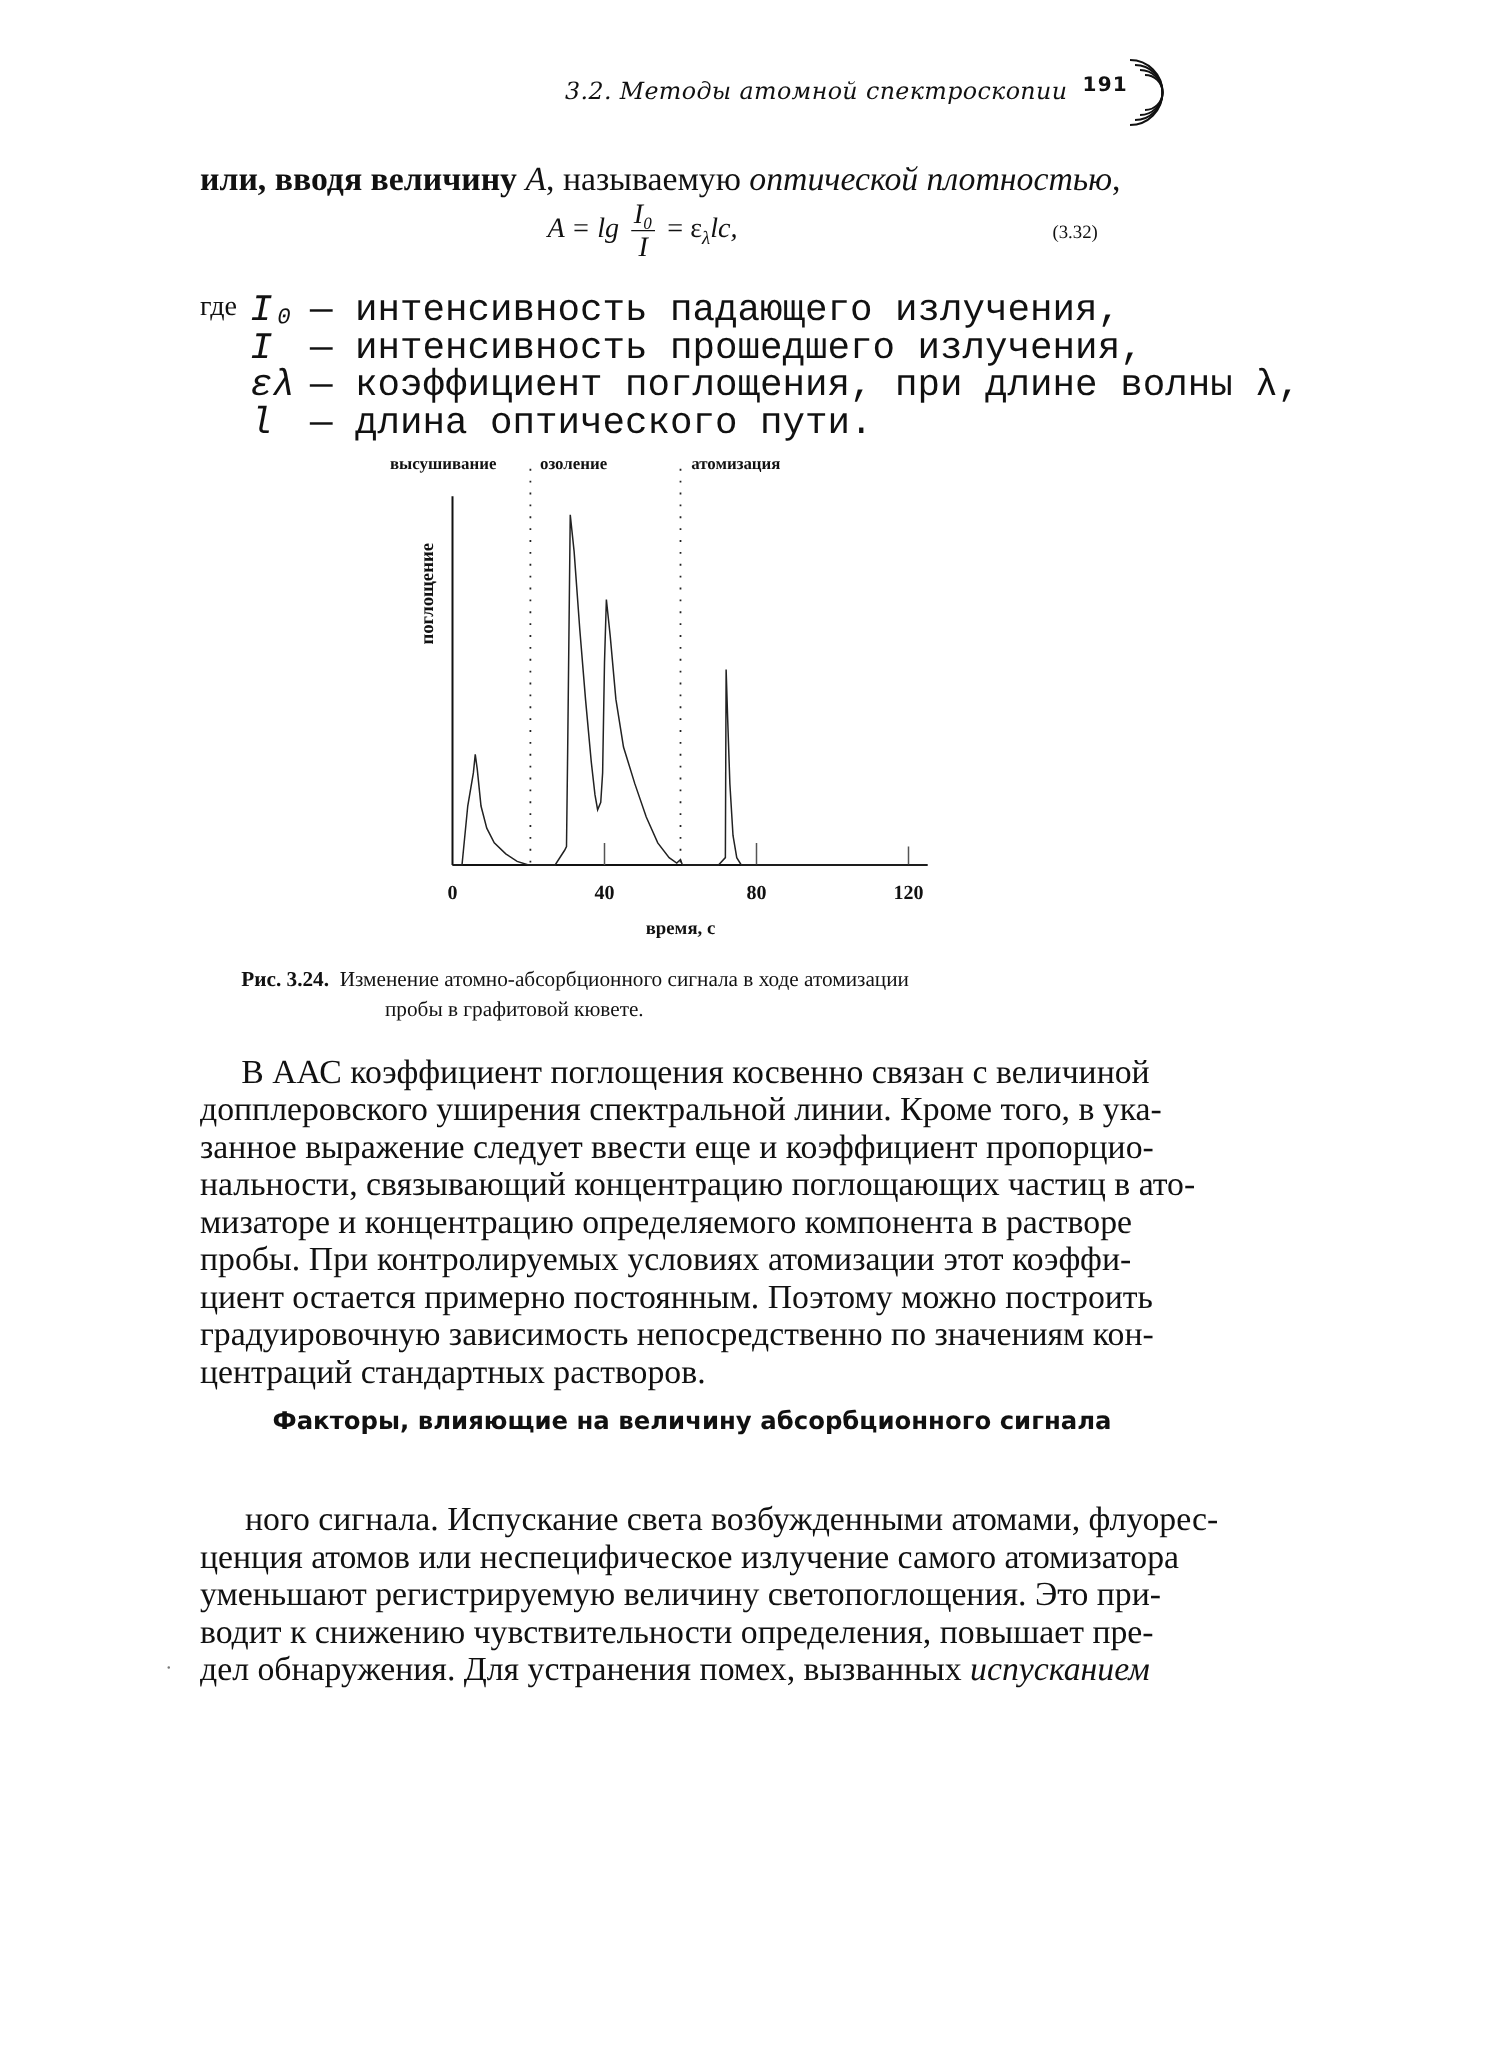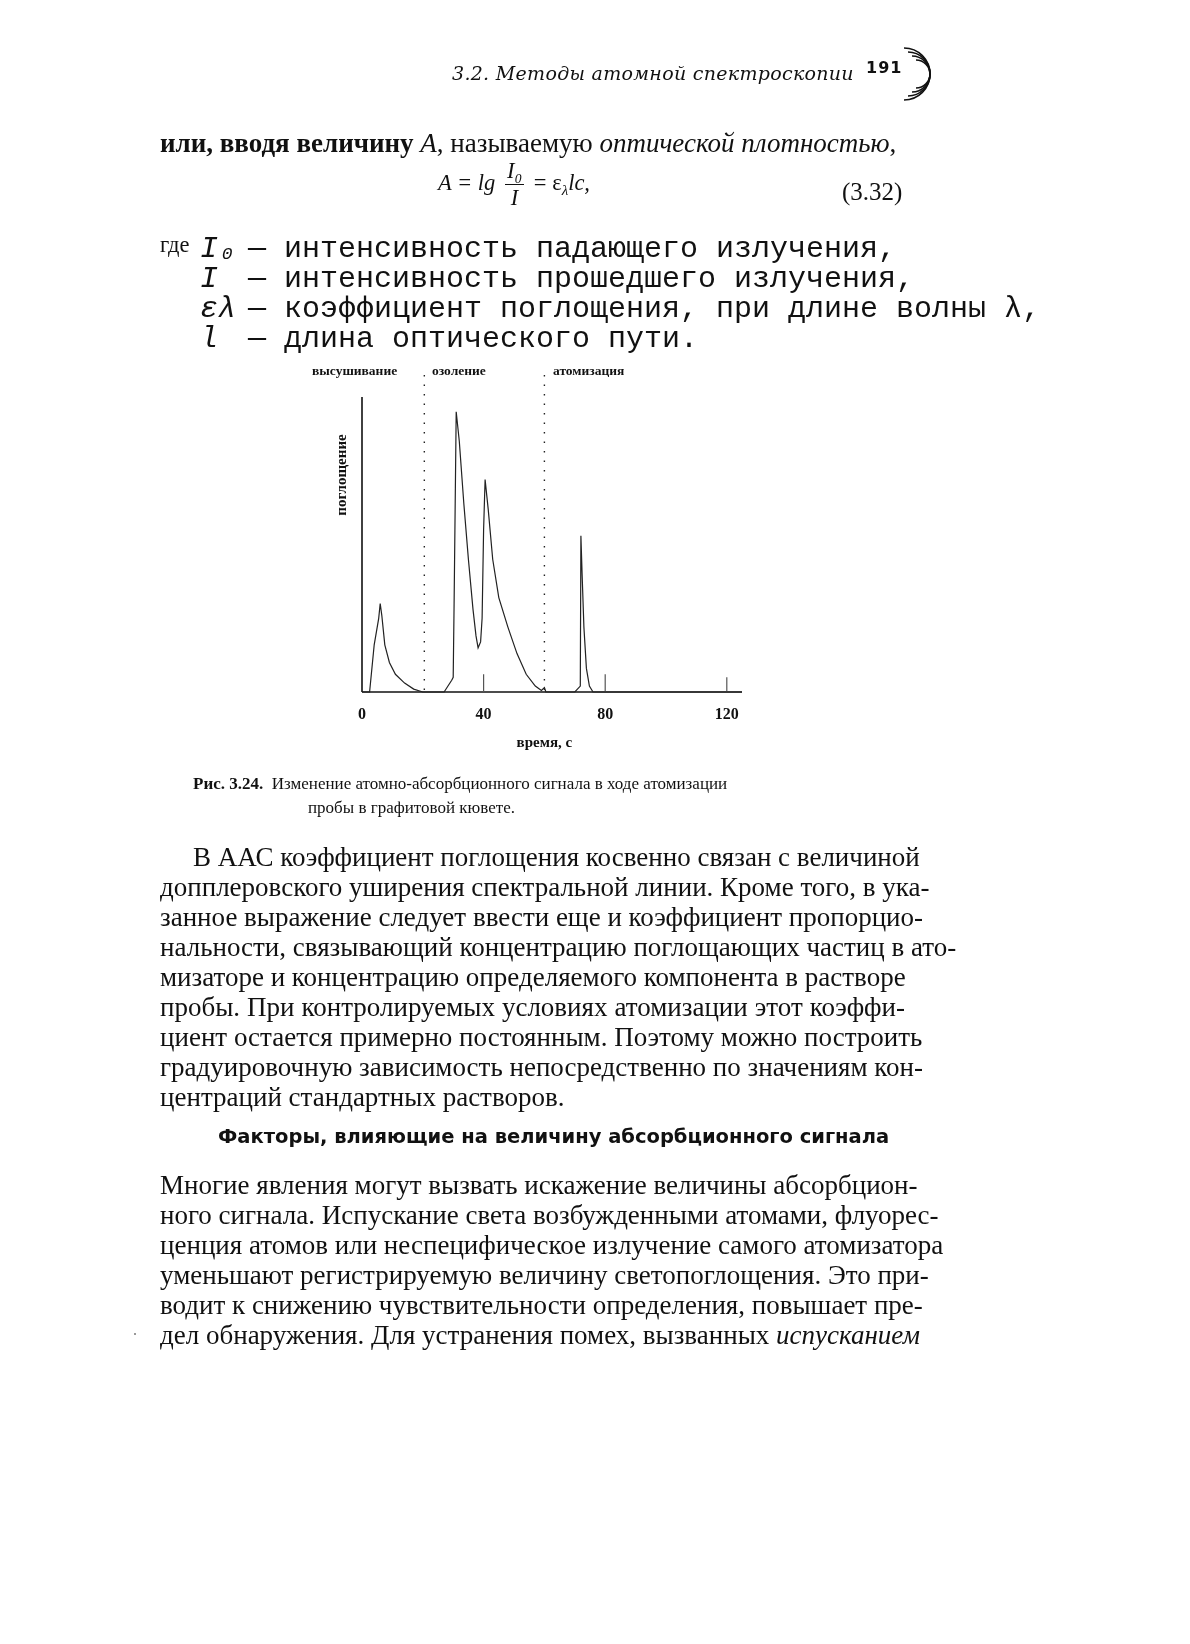--- a/index.html
+++ b/index.html
@@ -14,21 +14,21 @@
   .page-num-deco { position: absolute; left: 896px; top: 44px; width: 44px; height: 60px; }
   .line { position: absolute; left: 160px; width: 745px; white-space: nowrap; font-family: "Liberation Serif", serif;
           font-size: 27px; }
   .justify { text-align: justify; text-align-last: justify; }
   .it { font-style: italic; }
 
   .formula { position: absolute; left: 438px; top: 158px; font-family: "Liberation Serif", serif; font-size: 22.5px; height: 60px; }
   .frac { display: inline-block; vertical-align: middle; text-align: center; margin: 0 4px; }
   .frac .num { display: block; border-bottom: 1.2px solid #111; padding: 0 2px; line-height: 26px; }
   .frac .den { display: block; line-height: 26px; }
-  .eqno { position: absolute; left: 842px; top: 178px; font-family: "Liberation Serif", serif; font-size: 25px; }
+  .eqno { position: absolute; left: 842px; top: 178px; font-family: "Liberation Serif", serif; font-size: 15px; }
 
   .where-label { position: absolute; left: 160px; top: 232px; font-size: 22.5px; font-family: "Liberation Serif", serif; }
   .def { position: absolute; left: 200px; font-size: 30px; font-family: Liberation Mono, monospace; white-space: nowrap; }
   .def .sym { display: inline-block; width: 48px; font-style: italic; }
 
   .chart { position: absolute; left: 300px; top: 355px; width: 470px; height: 410px; }
   .chart svg { position: absolute; left: 0; top: 0; }
   .phase-label { font-family: "Liberation Serif", serif; font-weight: bold; font-size: 13.5px; fill: #111; }
   .tick-label { font-family: "Liberation Serif", serif; font-weight: bold; font-size: 16px; fill: #111; }
   .axis-title { font-family: "Liberation Serif", serif; font-weight: bold; font-size: 15px; fill: #111; }
@@ -124,22 +124,21 @@
   <div class="line justify" style="top:902px;">занное выражение следует ввести еще и коэффициент пропорцио-</div>
   <div class="line justify" style="top:932px;">нальности, связывающий концентрацию поглощающих частиц в ато-</div>
   <div class="line justify" style="top:962px;">мизаторе и концентрацию определяемого компонента в растворе</div>
   <div class="line justify" style="top:992px;">пробы. При контролируемых условиях атомизации этот коэффи-</div>
   <div class="line justify" style="top:1022px;">циент остается примерно постоянным. Поэтому можно построить</div>
   <div class="line justify" style="top:1052px;">градуировочную зависимость непосредственно по значениям кон-</div>
   <div class="line" style="top:1082px;">центраций стандартных растворов.</div>
 
   <div class="subhead">Факторы, влияющие на величину абсорбционного сигнала</div>
 
-  <div class="line justify" style="top:1170px;">Многие явления могут вызвать искажение величины абсорбцион-</div>
-  <div class="line justify" style="top:1200px;">ного сигнала. Испускание света возбужденными атомами, флуорес-</div>
+  <div class="line justify" style="top:1200px;margin-left:36px;">ного сигнала. Испускание света возбужденными атомами, флуорес-</div>
   <div class="line justify" style="top:1230px;">ценция атомов или неспецифическое излучение самого атомизатора</div>
   <div class="line justify" style="top:1260px;">уменьшают регистрируемую величину светопоглощения. Это при-</div>
   <div class="line justify" style="top:1320px;">
     <span>дел обнаружения. Для устранения помех, вызванных </span><span class="it">испусканием</span>
   </div>
   <div class="line justify" style="top:1290px;">водит к снижению чувствительности определения, повышает пре-</div>
 
   <div class="margin-dot"></div>
 </div>
 

